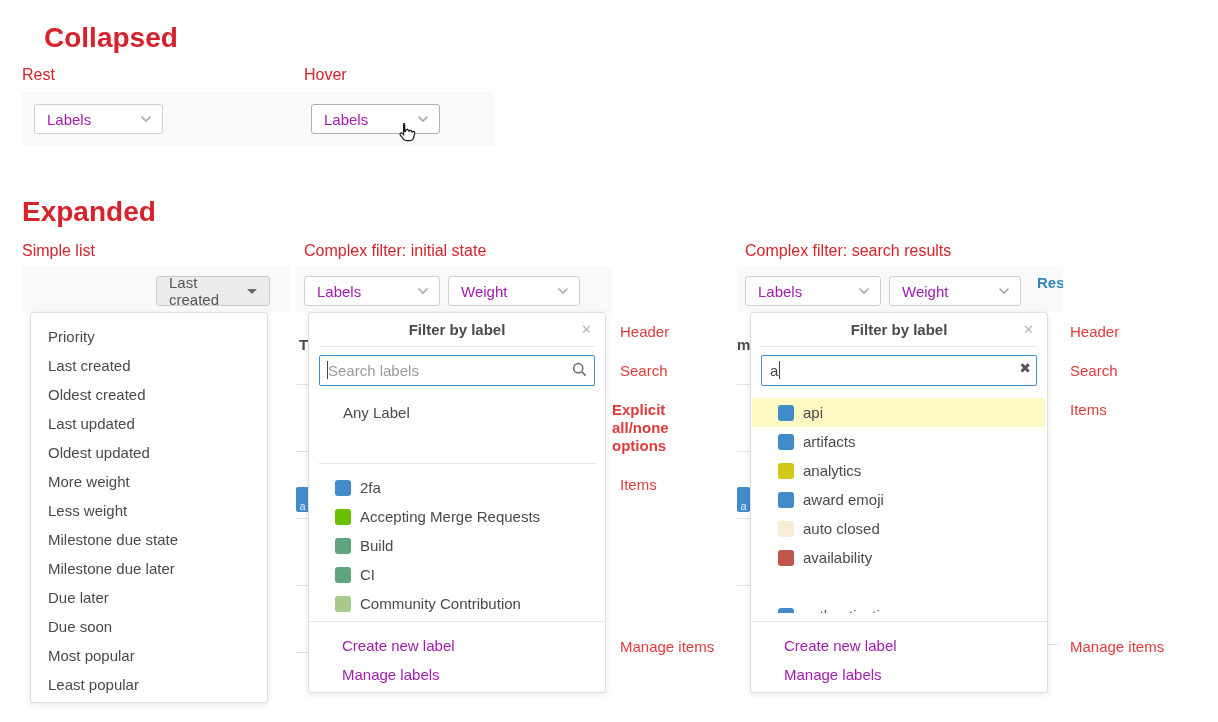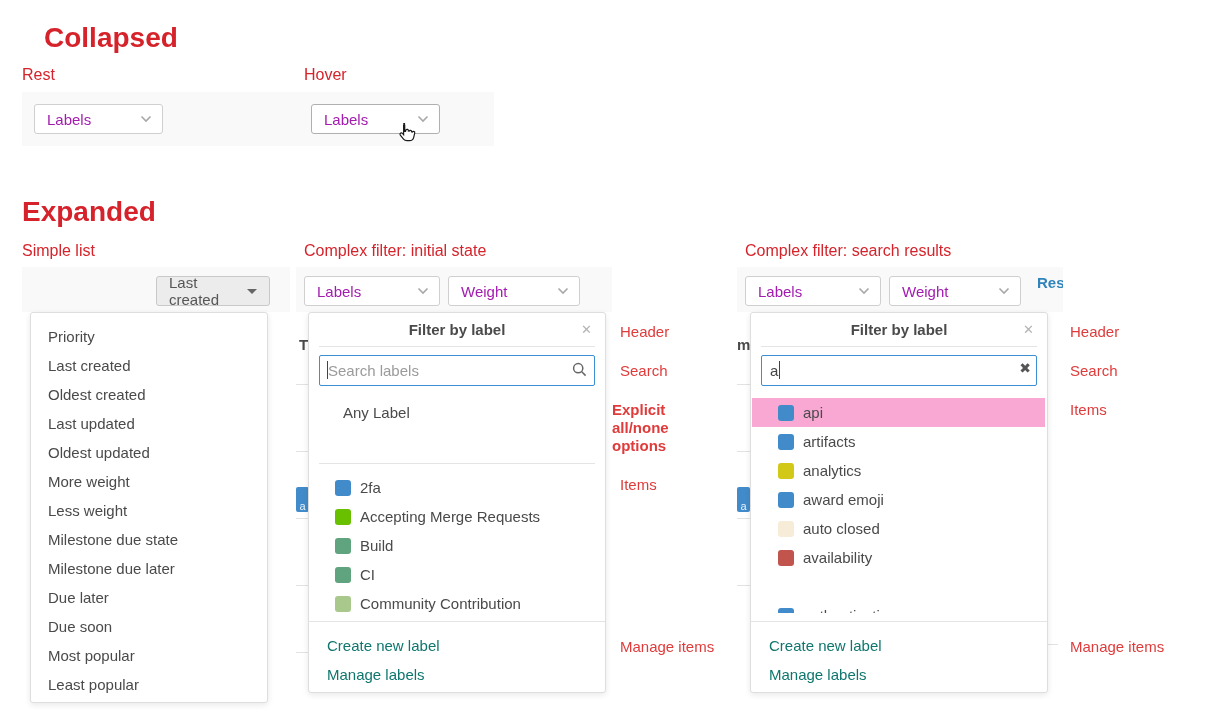--- a/index.html
+++ b/index.html
@@ -30,22 +30,22 @@
   .search { position:absolute; left:10px; top:42px; width:276px; height:31px; border:1px solid #3b8fd2;
             border-radius:2px; font-size:15px; color:#444; padding:0 28px 0 8px; outline:none;
             font-family:"Liberation Sans", sans-serif; background:#fff; }
   .search::placeholder { color:#9b9b9b; }
   .icaret { position:absolute; width:1px; height:18px; background:#444; }
   .optrow { position:absolute; left:0; right:1px; height:29px; line-height:29px; font-size:15px;
             color:#4a4a4a; padding-left:34px; cursor:pointer; }
   .lrow { position:absolute; left:0; right:1px; height:29px; display:flex; align-items:center; gap:9px;
           padding-left:26px; font-size:15px; color:#4a4a4a; cursor:pointer; white-space:nowrap; }
   .sq { width:16px; height:16px; border-radius:3px; flex:0 0 16px; }
-  .footrow { position:absolute; left:1px; right:1px; height:29px; line-height:29px; font-size:15px;
-             color:#0f766e; padding-left:17px; cursor:pointer; }
+  .footrow { position:absolute; left:16px; right:1px; height:29px; line-height:29px; font-size:15px;
+             color:#a21caf; padding-left:17px; cursor:pointer; }
   .stub { position:absolute; height:1px; background:#e2e2e2; }
   .fragT { position:absolute; font-size:15px; font-weight:bold; color:#4a4a4a; }
   .chip { position:absolute; width:13px; height:25px; background:#428bca; border-radius:2px;
           color:#e8f2fa; font-size:11px; display:flex; align-items:flex-end; justify-content:center; }
   .reslink { position:absolute; font-size:15px; font-weight:bold; color:#3084bb; cursor:pointer; }
   svg { display:block; }
 </style>
 </head>
 <body>
 
@@ -214,21 +214,21 @@
   <div class="panel" style="left:750px; top:312px; width:298px; height:381px;">
     <div class="ptitle">Filter by label</div>
     <div class="pclose">✕</div>
     <div class="hdiv" style="top:33px;"></div>
 
     <input class="search" type="text" value="a" style="">
     <div class="icaret" style="left:28px; top:48px;"></div>
     <div class="abs" style="right:16px; top:47px; font-size:14px; font-weight:bold; color:#555; font-family:'DejaVu Sans', sans-serif;">✖</div>
 
     <div class="abs" style="left:1px; right:1px; top:85px; height:215px; overflow:hidden;">
-      <div class="lrow" style="top:0; background:#f9a8d4;">
+      <div class="lrow" style="top:0; background:#fef9c3;">
         <span class="sq" style="background: rgb(66, 139, 202);"></span>
         <span>api</span>
       </div>
       <div class="lrow" style="top:29px;">
         <span class="sq" style="background: rgb(66, 139, 202);"></span>
         <span>artifacts</span>
       </div>
       <div class="lrow" style="top:58px;">
         <span class="sq" style="background: rgb(209, 200, 23);"></span>
         <span>analytics</span>

